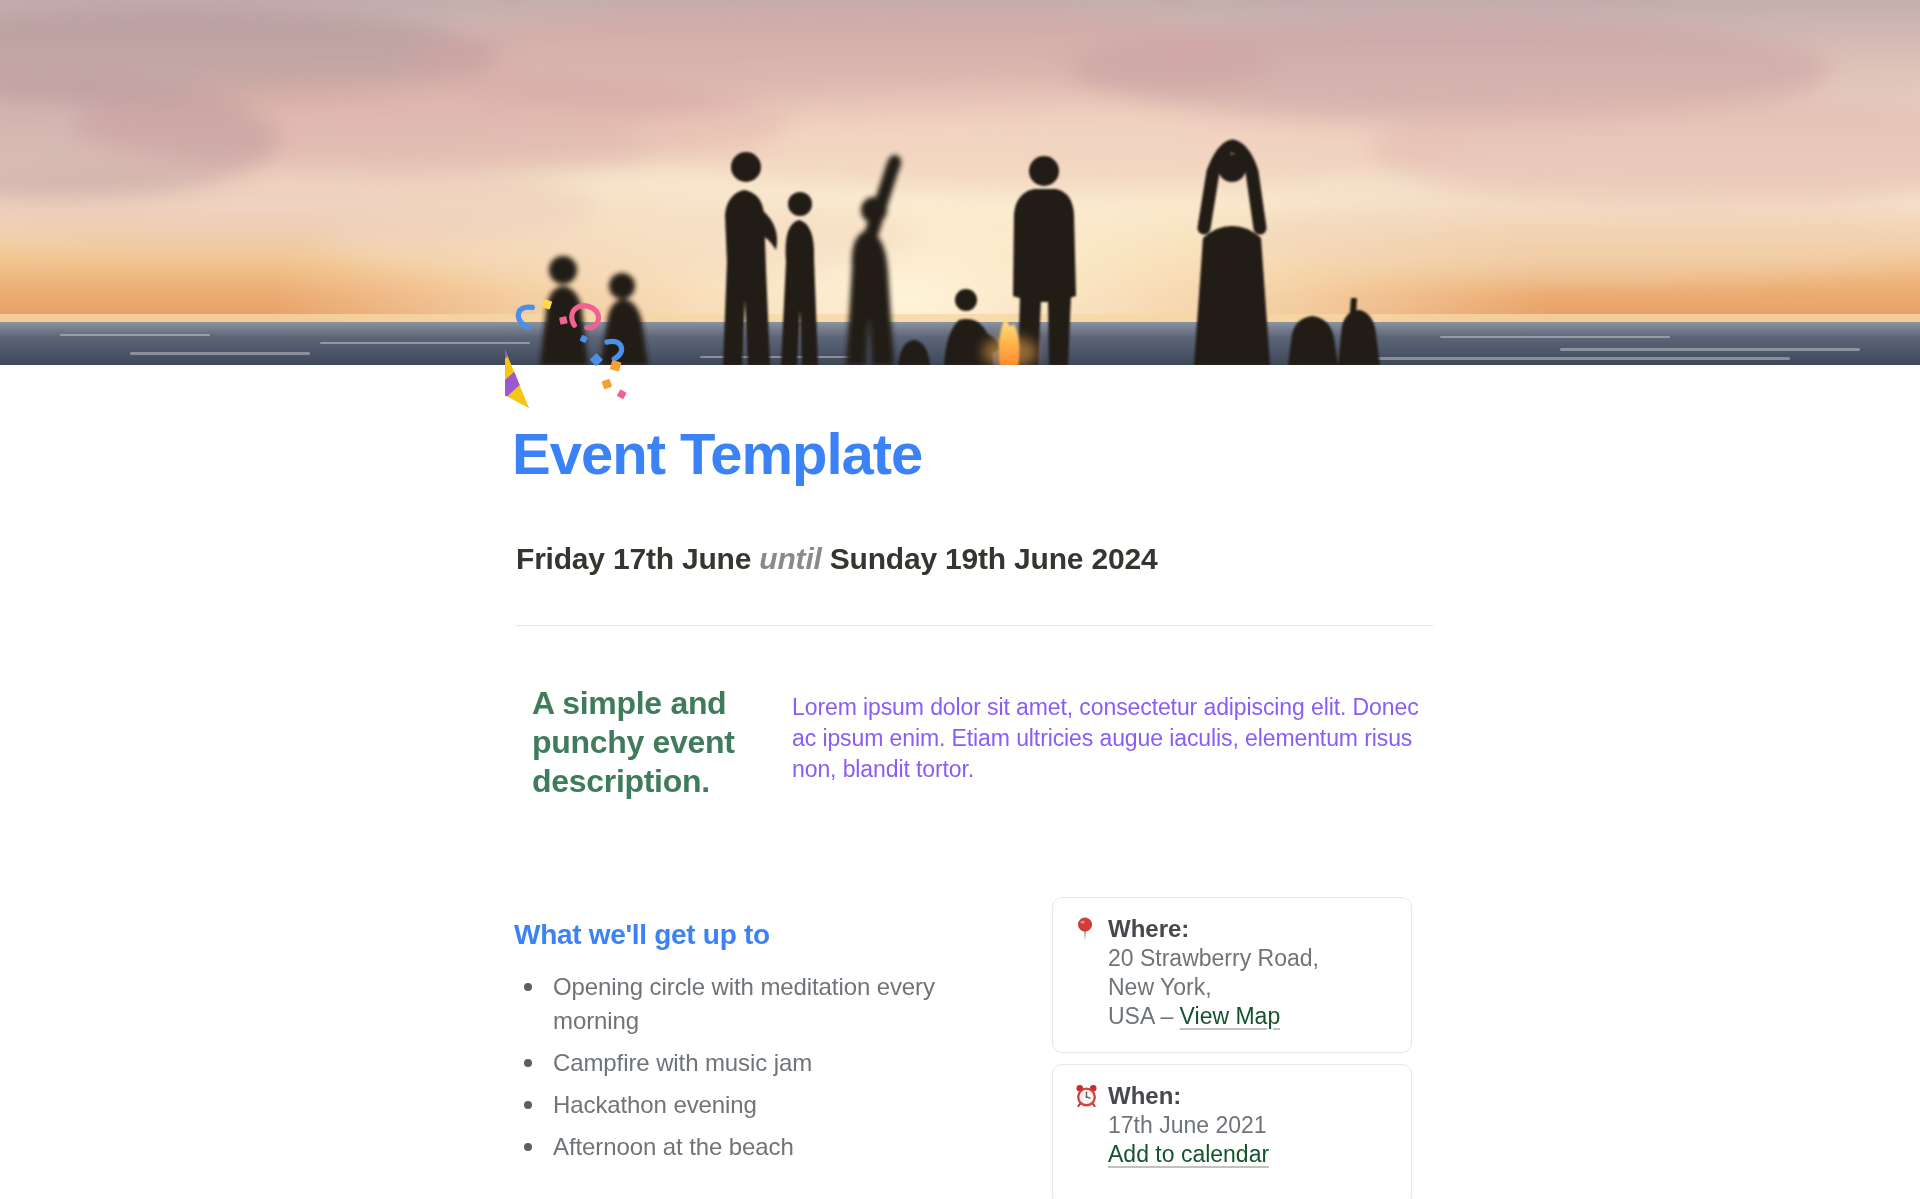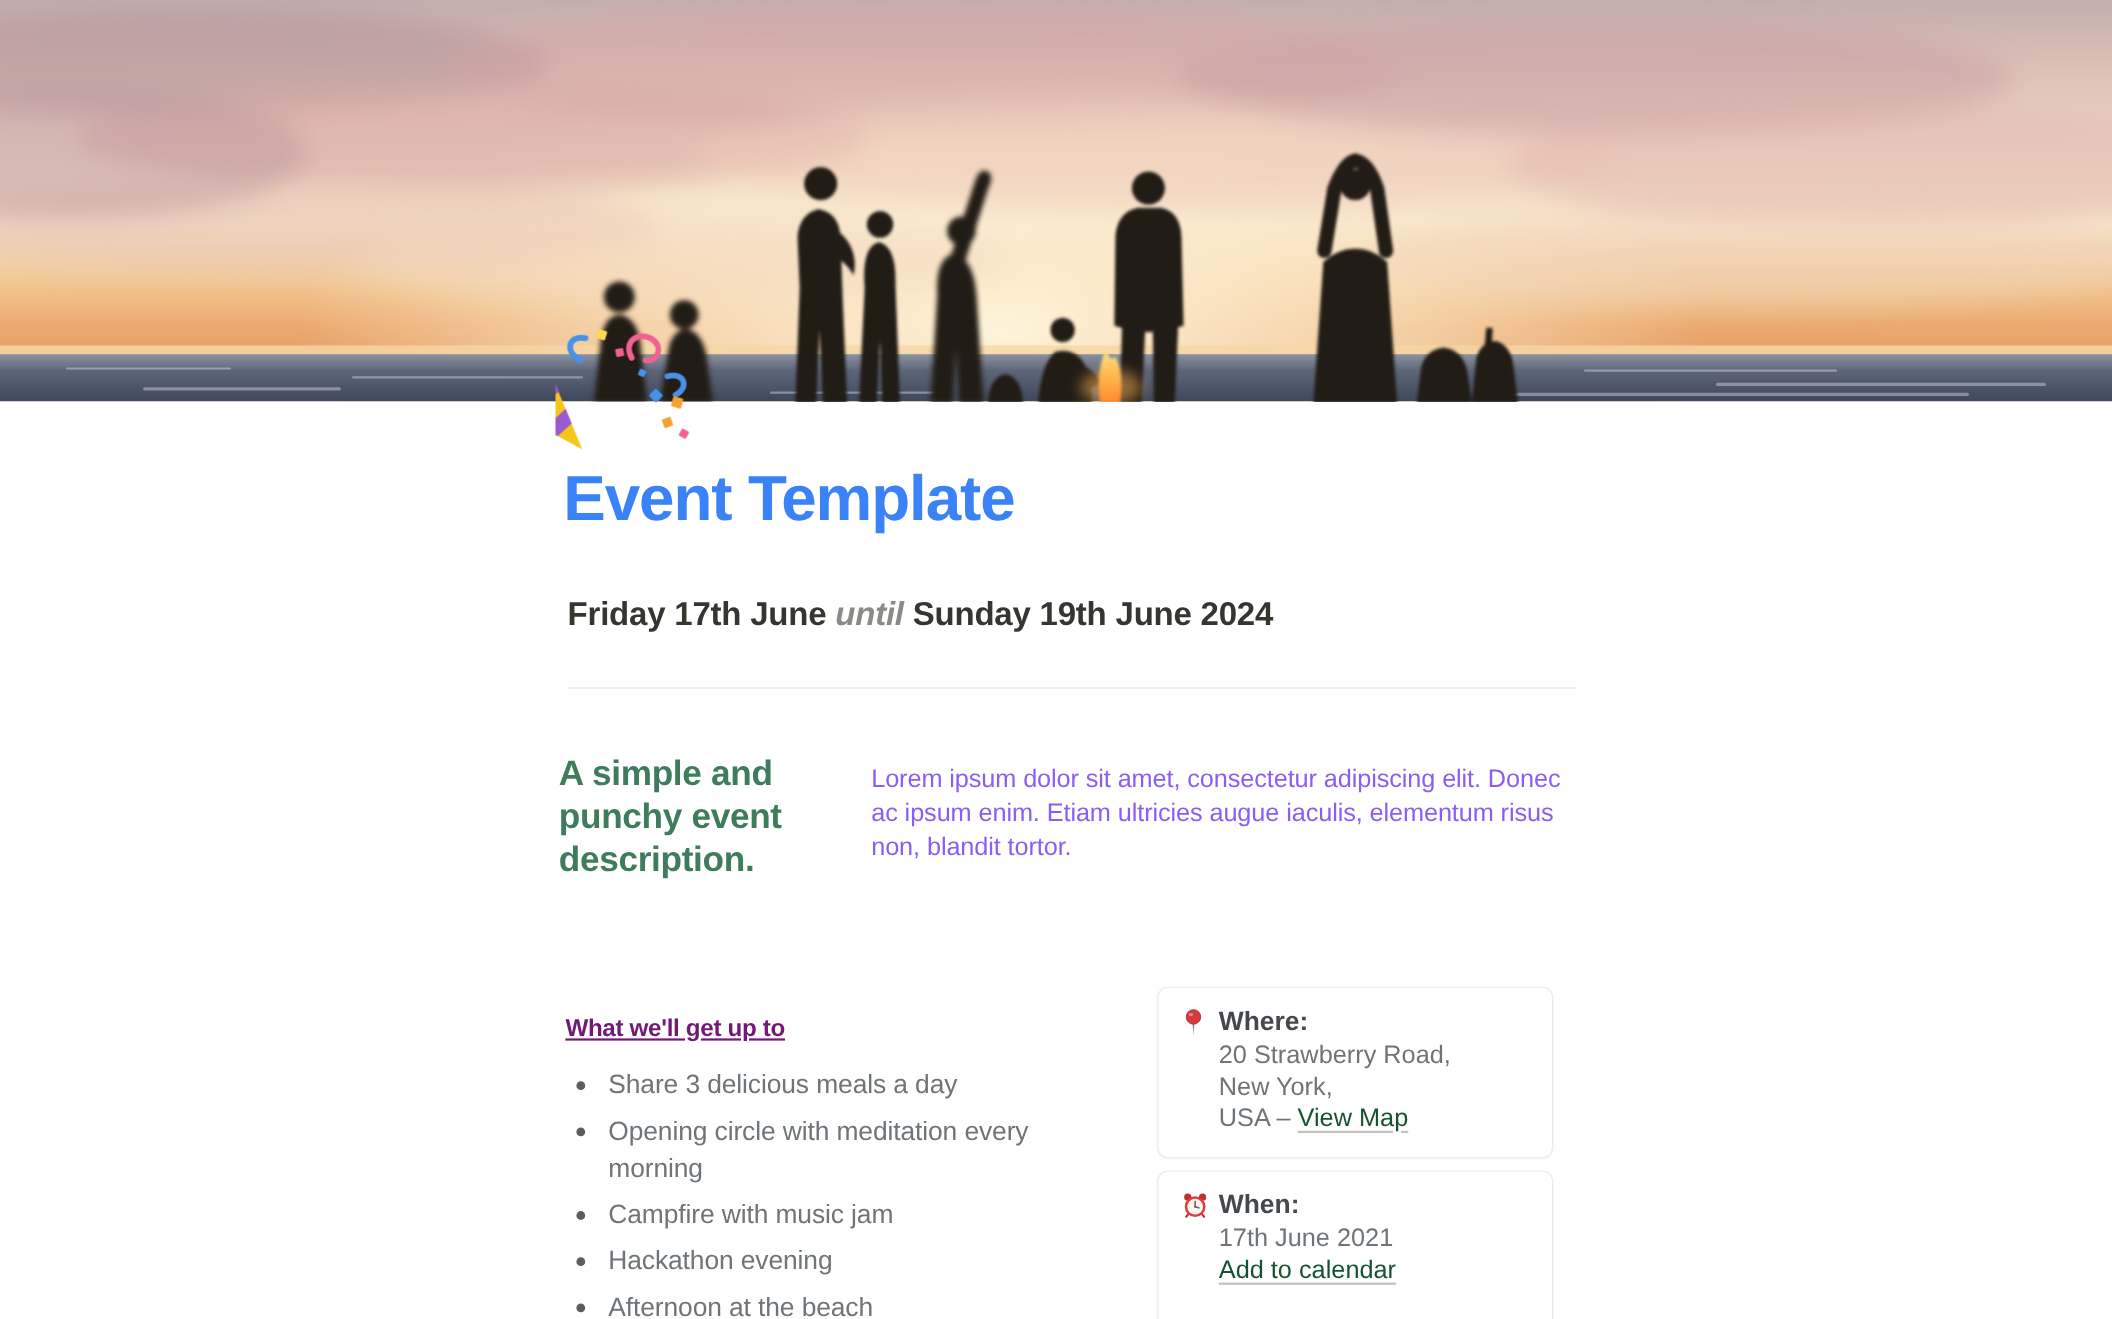--- a/index.html
+++ b/index.html
@@ -16,27 +16,27 @@
   .page-icon svg { width:126px; height:126px; }
 
   
   .page-title { position:absolute; left:512px; top:417px; font-size:58px; font-weight:700;
     color:#3b82f6; letter-spacing:-1px; line-height:74px; }
   .date-line { position:absolute; left:516px; top:540px; font-size:30px; font-weight:700;
     color:#37352f; line-height:38px; letter-spacing:-0.2px; }
   .date-until { font-style:italic; color:#8b8a87; }
   .divider { position:absolute; left:516px; top:625px; width:917px; height:1px; background:#e4e4e2; }
 
-  .desc-heading { position:absolute; left:508px; top:684px; width:250px; font-size:32px;
+  .desc-heading { position:absolute; left:532px; top:684px; width:250px; font-size:32px;
     font-weight:700; color:#3e7c5c; line-height:39px; letter-spacing:-0.3px; }
   .desc-text { position:absolute; left:792px; top:692px; width:632px; font-size:23px;
     color:#8b5cf6; line-height:31px; letter-spacing:-0.1px; }
 
-  .act-heading { position:absolute; left:514px; top:914px; font-size:22px; font-weight:700;
-    color:#701a75; line-height:42px; letter-spacing:-0.3px;text-decoration:underline; }
+  .act-heading { position:absolute; left:514px; top:914px; font-size:28px; font-weight:700;
+    color:#3b82f6; line-height:42px; letter-spacing:-0.3px; }
   .act-list { position:absolute; left:516px; top:970px; width:460px; list-style:none; }
   .act-list li { position:relative; padding-left:37px; font-size:24px; color:#6f7478;
     line-height:34px; margin-bottom:8px; letter-spacing:-0.1px; }
   .act-list li .dot { position:absolute; left:8px; top:13px; width:8px; height:8px;
     border-radius:50%; background:#5a5e62; }
 
   
   .card { position:absolute; width:360px; background:#ffffff; border:1px solid #e9e9e7;
     border-radius:10px; padding:16px 20px 20px 21px; display:flex; gap:8px;
     box-shadow:0 1px 2px rgba(0,0,0,0.03); }
@@ -208,21 +208,20 @@
 
   <div class="date-line"><span>Friday 17th June </span><span class="date-until">until</span><span> Sunday 19th June 2024</span></div>
 
   <div class="divider"></div>
 
   <h2 class="desc-heading">A simple and punchy event description.</h2>
   <p class="desc-text">Lorem ipsum dolor sit amet, consectetur adipiscing elit. Donec ac ipsum enim. Etiam ultricies augue iaculis, elementum risus non, blandit tortor.</p>
 
   <h2 class="act-heading">What we'll get up to</h2>
   <ul class="act-list">
-    <li><span class="dot"></span><span>Share 3 delicious meals a day</span></li>
     <li><span class="dot"></span><span>Opening circle with meditation every morning</span></li>
     <li><span class="dot"></span><span>Campfire with music jam</span></li>
     <li><span class="dot"></span><span>Hackathon evening</span></li>
     <li><span class="dot"></span><span>Afternoon at the beach</span></li>
   </ul>
 
   <div class="card where">
     <div class="card-icon">
       <svg viewBox="0 0 24 28" width="22" height="26">
         <path d="M11,14 L12,26 L13,14 Z" fill="#8f8f8f"></path>

